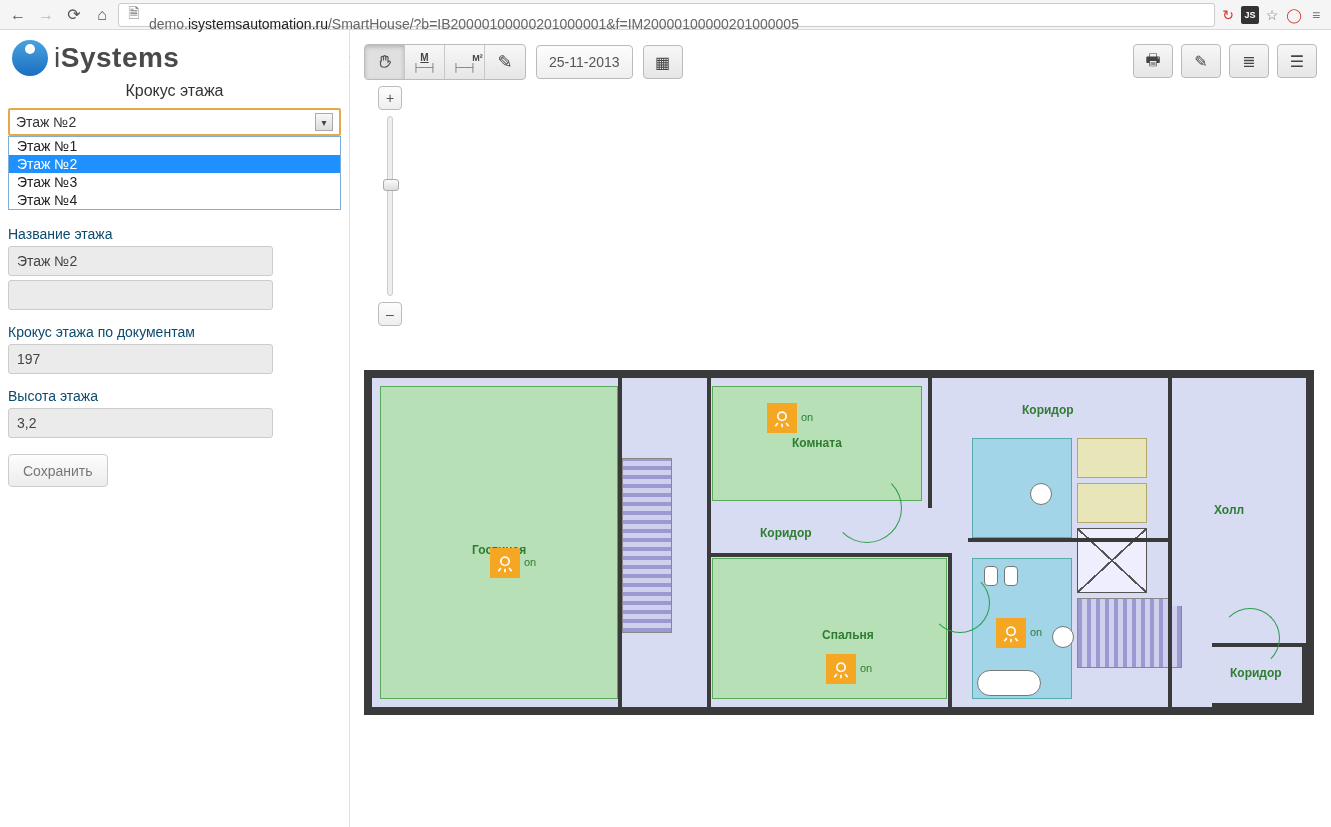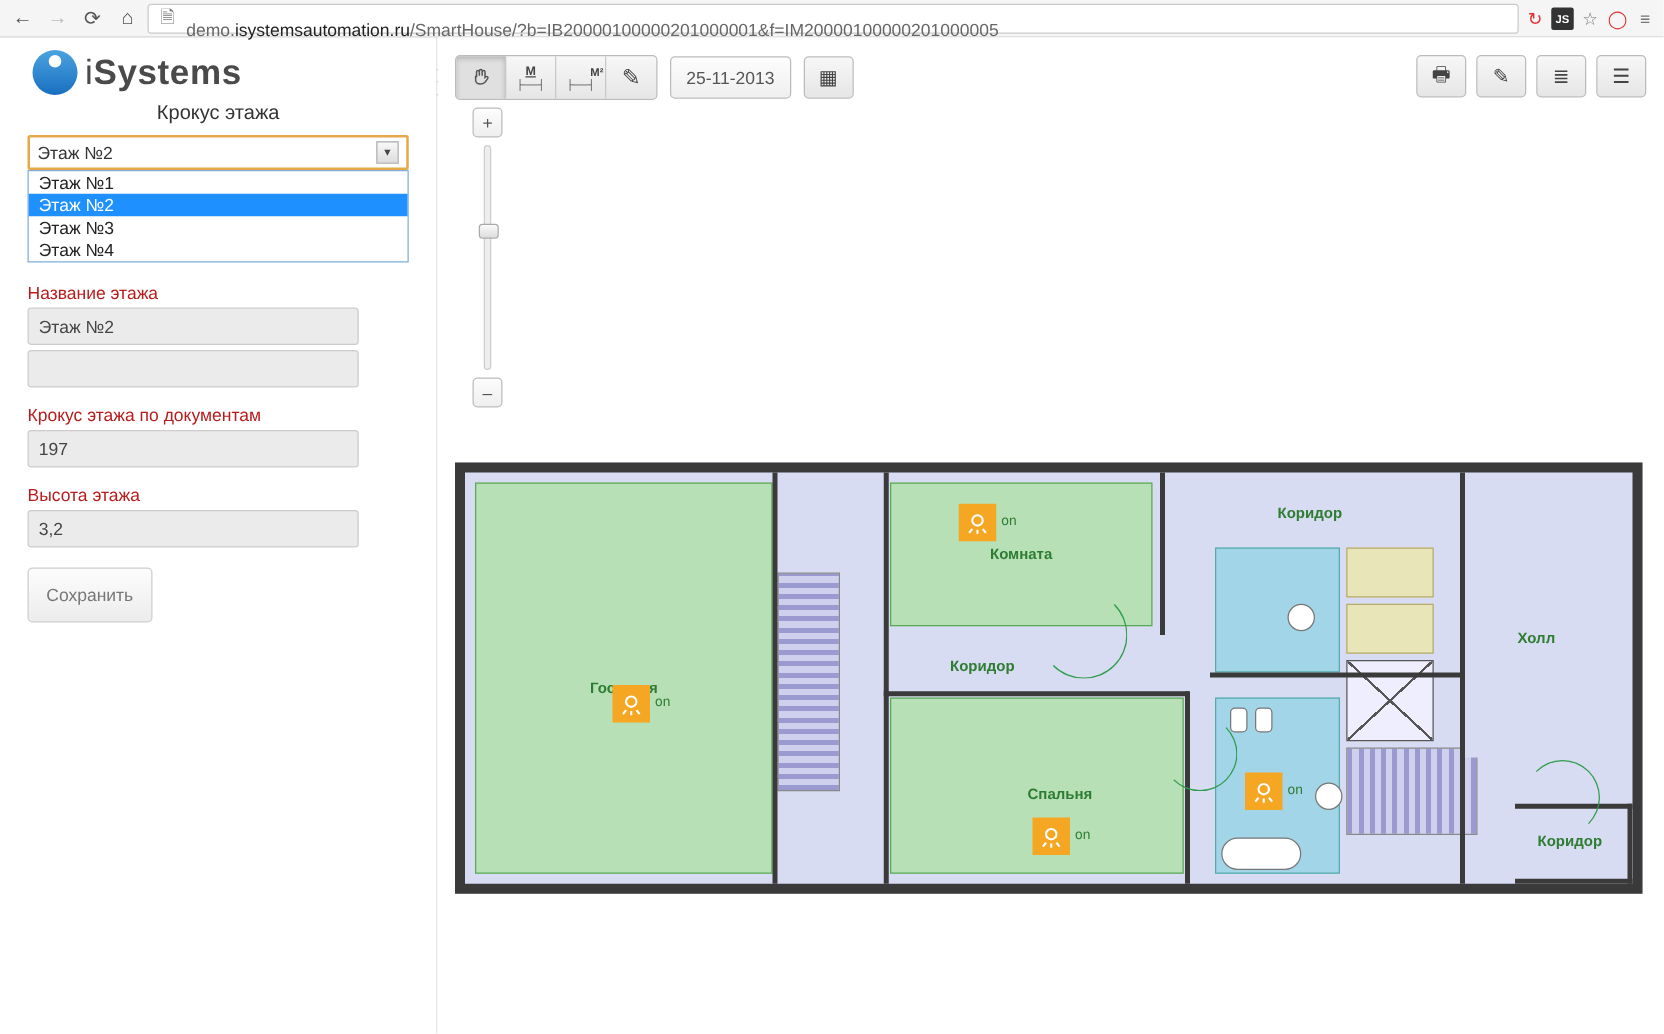--- a/index.html
+++ b/index.html
@@ -16,21 +16,21 @@
   .url-bar { flex:1; height:24px; border:1px solid #ccc; border-radius:3px; background:#fff;
              display:flex; align-items:center; padding:0 6px; gap:6px; }
   .url-text { font-size:14px; color:#666; white-space:nowrap; overflow:hidden;margin-top:18px; }
   .url-text .domain { color:#222; }
   .right-icons { display:flex; gap:4px; align-items:center; }
   .icon-sq { width:18px; height:18px; display:flex; align-items:center; justify-content:center;
              font-size:14px; color:#777; }
 
   
   .app { display:flex; height: calc(100% - 30px); }
-  .sidebar { width: 350px; border-right: 1px solid #e0e0e0; padding: 6px 22px; position:relative; }
+  .sidebar { width: 350px; border-right: 1px solid #e0e0e0; padding: 6px 8px; position:relative; }
   .logo { display:flex; align-items:center; gap:6px; padding:4px 0 6px 4px; }
   .logo-circle { width:36px; height:36px; border-radius:50%;
                  background: linear-gradient(180deg,#4aa3e0,#1a6fc0);
                  position:relative; }
   .logo-circle::after{ content:""; position:absolute; width:10px; height:10px; border-radius:50%;
                        background:#fff; top:4px; left:13px; }
   .logo-text { font-size:28px; font-weight:bold; color:#4a4a4a; letter-spacing:0.5px; }
   .logo-text .thin { font-weight:normal; }
   .building-name { text-align:center; font-size:16px; color:#333; }
   .side-toggle { position:absolute; right:-8px; top:22px; display:flex; flex-direction:column; gap:2px;}
@@ -41,26 +41,26 @@
                     display:flex; align-items:center; padding:0 6px; background:#fff;
                     font-size:14px; color:#333; cursor:pointer; }
   .select-display .chev { margin-left:auto; width:18px; height:18px; border:1px solid #aaa;
                           background:linear-gradient(#f8f8f8,#ddd); display:flex;
                           align-items:center; justify-content:center; font-size:10px; color:#444;}
   .select-drop { position:absolute; top:28px; left:0; right:0; border:1px solid #7faedb;
                  background:#fff; z-index:5; }
   .select-drop div { padding:1px 8px; font-size:14px; cursor:pointer; color:#222;}
   .select-drop div.sel { background:#1e90ff; color:#fff; }
 
-  .field-label { font-size:14px; color:#b91c1c; margin-top:90px; }
+  .field-label { font-size:14px; color:#0c4a6e; margin-top:90px; }
   .field-label.nomargin { margin-top:14px; }
   .field-input { width:265px; height:30px; border:1px solid #ccc; border-radius:3px;
                  background:#ebebeb; padding:0 8px; font-size:14px; color:#444;
                  margin-top:4px; }
-  .save-btn { margin-top:16px; height:44px; padding:0 14px; border:1px solid #ccc;
+  .save-btn { margin-top:16px; height:33px; padding:0 14px; border:1px solid #ccc;
               border-radius:4px; background:linear-gradient(#fdfdfd,#ececec);
               color:#777; font-size:14px; cursor:pointer; }
 
   .main { flex:1; position:relative; background:#fff; }
 
   .toolbar { position:absolute; top:14px; left:14px; display:flex; gap:10px; align-items:center;}
   .tool-group { display:flex; border:1px solid #bbb; border-radius:4px; overflow:hidden;
                 background:linear-gradient(#f7f7f7,#e6e6e6); }
   .tool-btn { width:40px; height:34px; display:flex; align-items:center; justify-content:center;
               border-right:1px solid #c8c8c8; cursor:pointer; color:#444; font-size:16px;}

